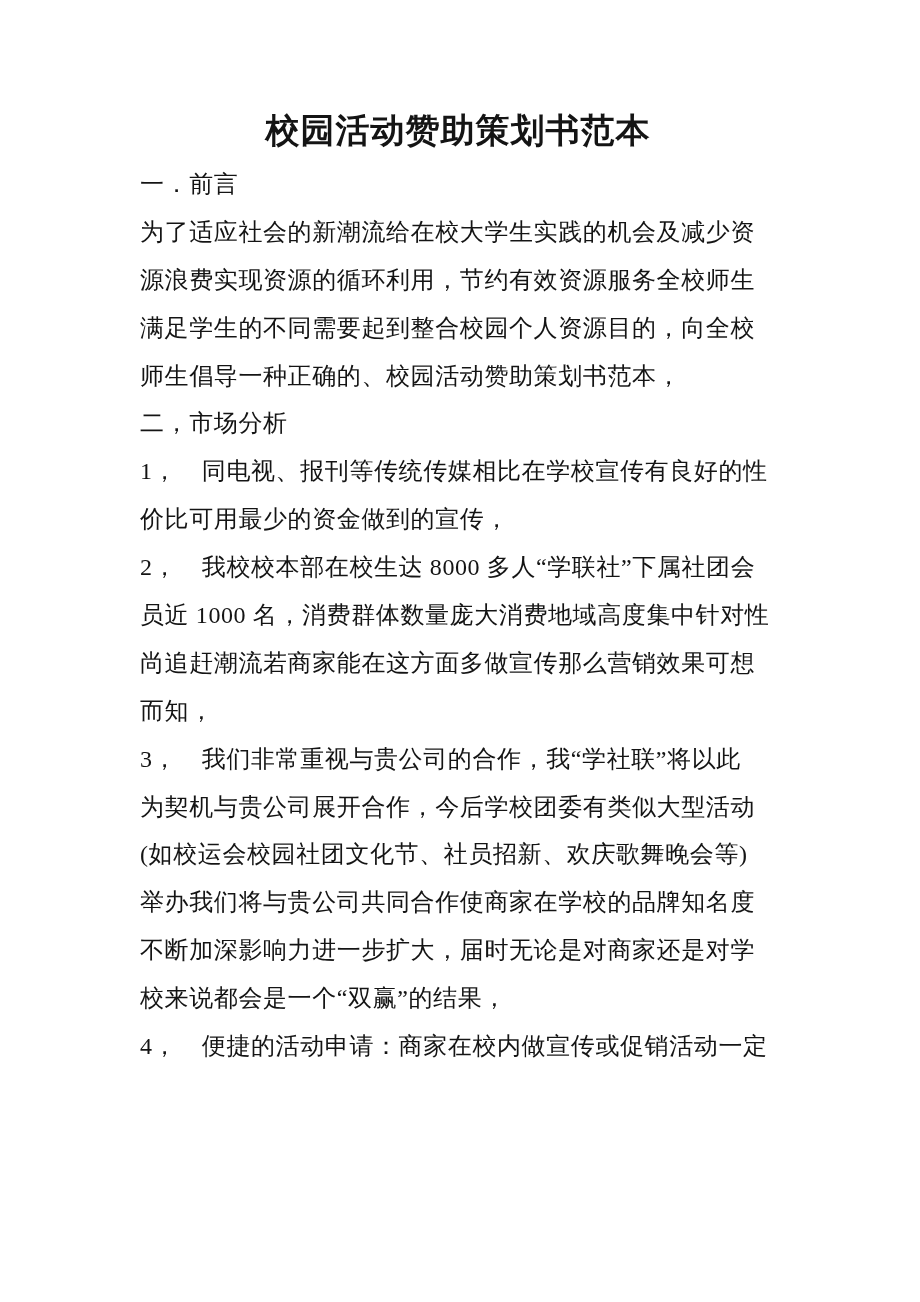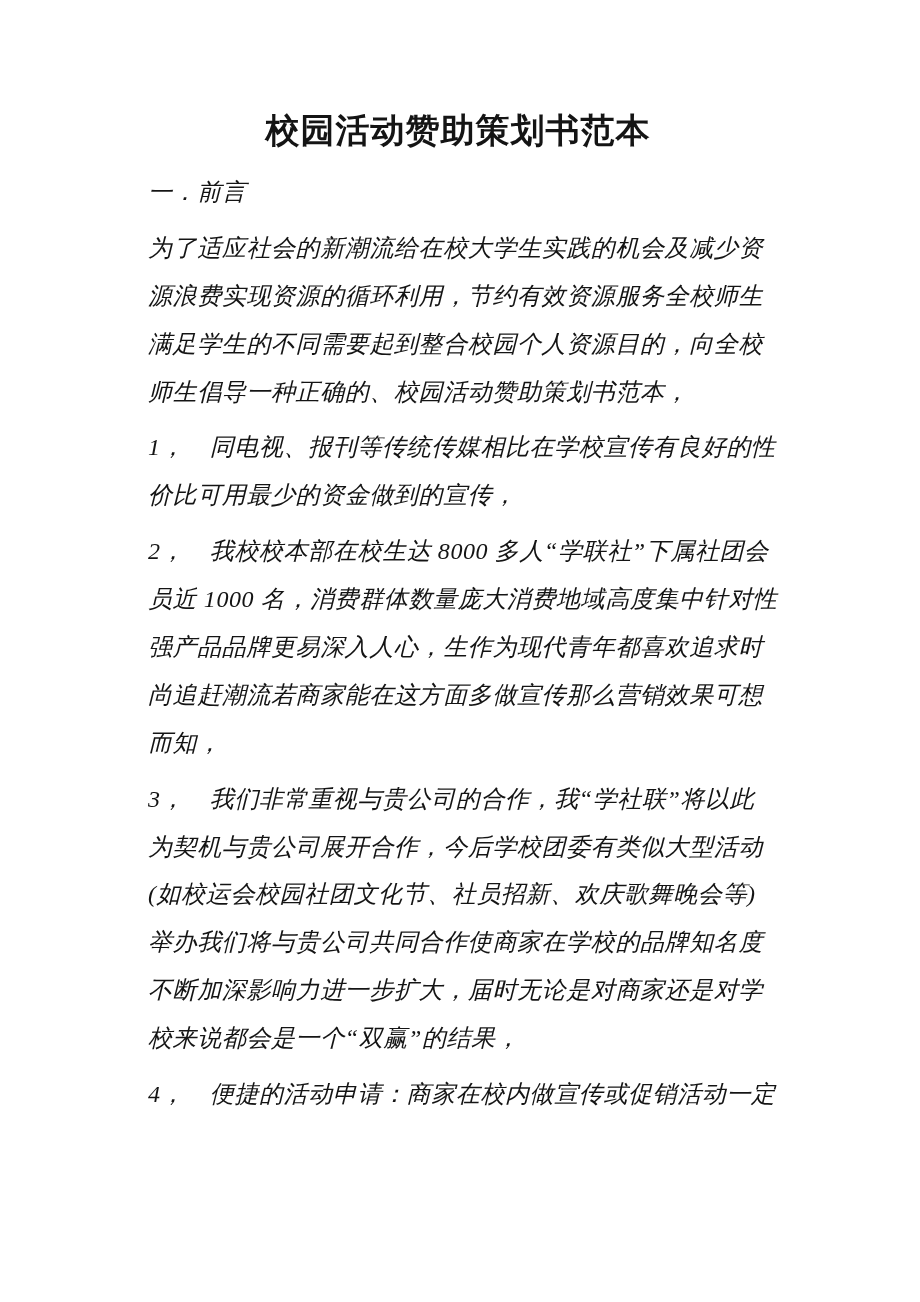--- a/index.html
+++ b/index.html
@@ -37,23 +37,22 @@
     letter-spacing: 1px;
     white-space: pre;
   }
   .doc-body {
     position: absolute;
     top: 161px;
     left: 140px;
     width: 700px;
   }
   .paragraph {
-    margin: 8px;
+    margin: 0;
     padding: 0;
-    font-style: italic;
   }
   .text-line {
     font-size: 24px;
     line-height: 47.9px;
     height: 47.9px;
     letter-spacing: 0.6px;
     white-space: pre;
     overflow: visible;
   }
 </style>
@@ -66,27 +65,29 @@
       <div class="paragraph">
         <div class="text-line">一．前言</div>
       </div>
       <div class="paragraph">
         <div class="text-line">为了适应社会的新潮流给在校大学生实践的机会及减少资</div>
         <div class="text-line">源浪费实现资源的循环利用，节约有效资源服务全校师生</div>
         <div class="text-line">满足学生的不同需要起到整合校园个人资源目的，向全校</div>
         <div class="text-line">师生倡导一种正确的、校园活动赞助策划书范本，</div>
       </div>
       <div class="paragraph">
+        <div class="text-line">二，市场分析</div>
+      </div>
+      <div class="paragraph">
         <div class="text-line">1，　同电视、报刊等传统传媒相比在学校宣传有良好的性</div>
         <div class="text-line">价比可用最少的资金做到的宣传，</div>
       </div>
       <div class="paragraph">
         <div class="text-line">2，　我校校本部在校生达 8000 多人“学联社”下属社团会</div>
         <div class="text-line">员近 1000 名，消费群体数量庞大消费地域高度集中针对性</div>
-        <div class="text-line">强产品品牌更易深入人心，生作为现代青年都喜欢追求时</div>
         <div class="text-line">尚追赶潮流若商家能在这方面多做宣传那么营销效果可想</div>
         <div class="text-line">而知，</div>
       </div>
       <div class="paragraph">
         <div class="text-line">3，　我们非常重视与贵公司的合作，我“学社联”将以此</div>
         <div class="text-line">为契机与贵公司展开合作，今后学校团委有类似大型活动</div>
         <div class="text-line">(如校运会校园社团文化节、社员招新、欢庆歌舞晚会等)</div>
         <div class="text-line">举办我们将与贵公司共同合作使商家在学校的品牌知名度</div>
         <div class="text-line">不断加深影响力进一步扩大，届时无论是对商家还是对学</div>
         <div class="text-line">校来说都会是一个“双赢”的结果，</div>

